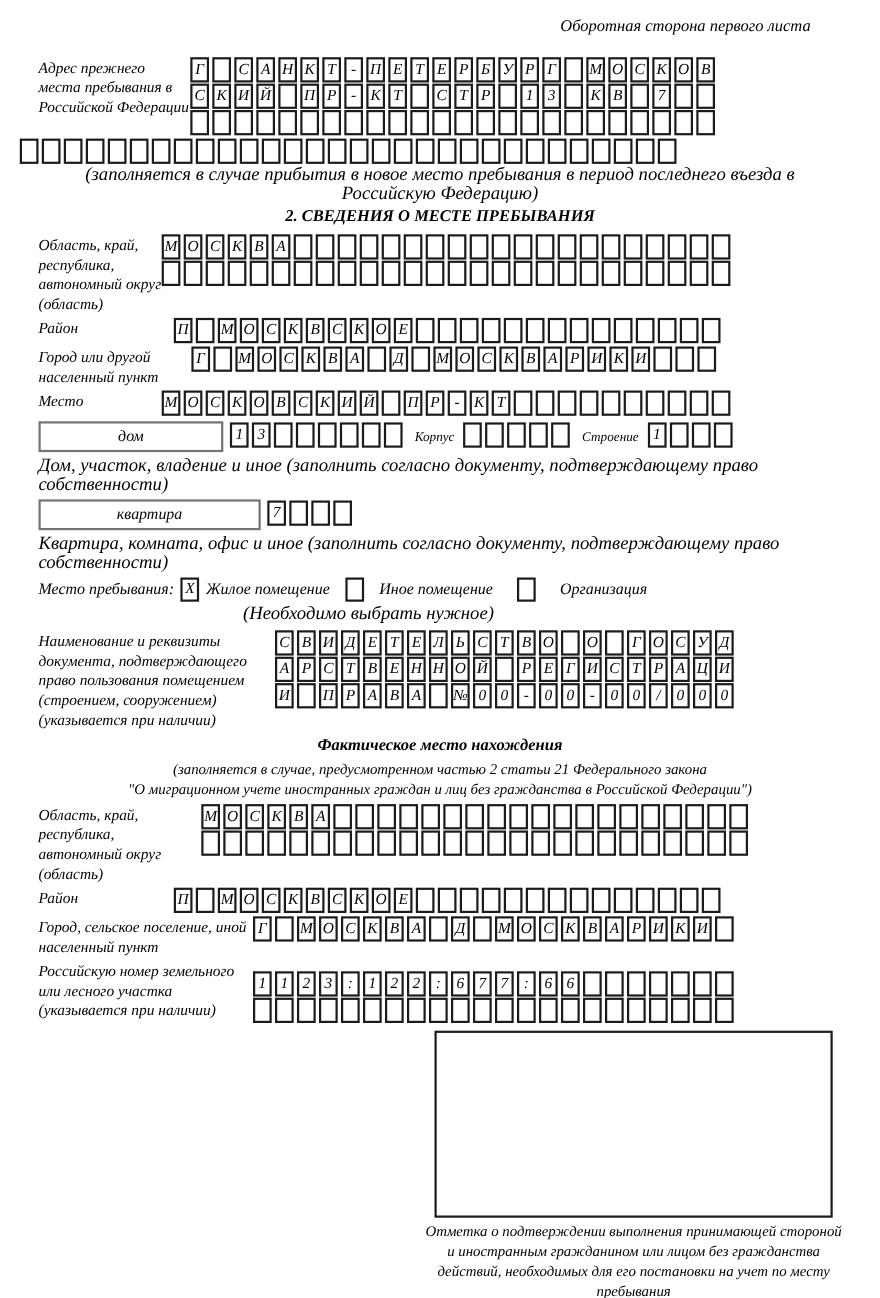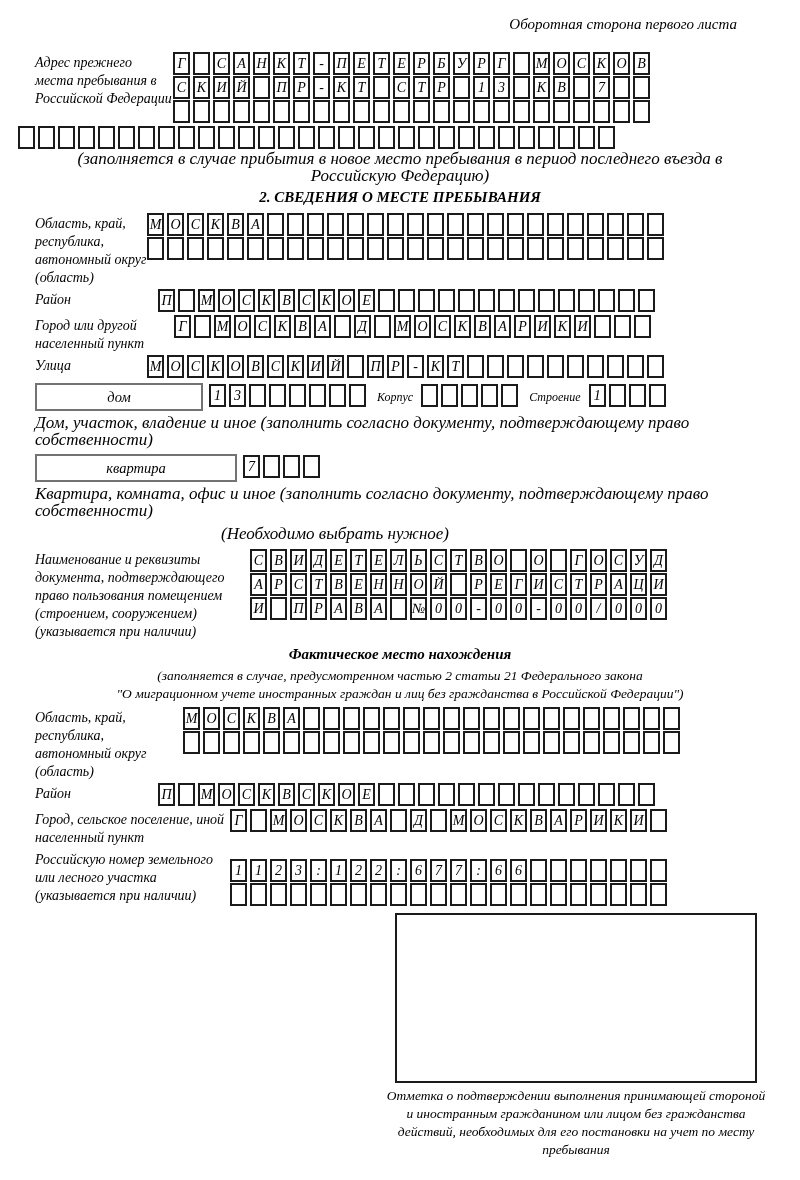--- a/index.html
+++ b/index.html
@@ -300,21 +300,21 @@
         <span class="cell">И</span>
         <span class="cell">К</span>
         <span class="cell">И</span>
         <span class="cell"></span>
         <span class="cell"></span>
         <span class="cell"></span>
       </div>
   </div>
 
   <div class="form-line m-b4">
-    <div class="lbl w-str">Улица</div>
+    <div class="lbl w-str">Место</div>
     <div class="boxrow">
         <span class="cell">М</span>
         <span class="cell">О</span>
         <span class="cell">С</span>
         <span class="cell">К</span>
         <span class="cell">О</span>
         <span class="cell">В</span>
         <span class="cell">С</span>
         <span class="cell">К</span>
         <span class="cell">И</span>
@@ -372,20 +372,35 @@
     <div class="bigbox bb-apt">квартира</div>
     <div class="boxrow" style="margin-top:1px">
         <span class="cell">7</span>
         <span class="cell"></span>
         <span class="cell"></span>
         <span class="cell"></span>
       </div>
   </div>
   <div class="caption m-b6" style="margin-top:3px">Квартира, комната, офис и иное (заполнить согласно документу, подтверждающему право собственности)</div>
 
+  <div class="choice-line">
+    <span>Место пребывания:</span>
+    <span class="gap-s"></span>
+    <span class="chk">X</span>
+    <span class="gap-s"></span>
+    <span>Жилое помещение</span>
+    <span class="gap-m"></span>
+    <span class="chk"></span>
+    <span class="gap-m"></span>
+    <span>Иное помещение</span>
+    <span class="gap-l"></span>
+    <span class="chk"></span>
+    <span class="gap-l"></span>
+    <span>Организация</span>
+  </div>
   <div class="caption" style="text-align:center; width:600px; margin:2px 0 7px 0">(Необходимо выбрать нужное)</div>
 
   <div class="form-line m-b4">
     <div class="lbl w-doc">Наименование и реквизиты документа, подтверждающего право пользования помещением (строением, сооружением) (указывается при наличии)</div>
     <div class="rows">
       <div class="boxrow">
           <span class="cell">С</span>
           <span class="cell">В</span>
           <span class="cell">И</span>
           <span class="cell">Д</span>

